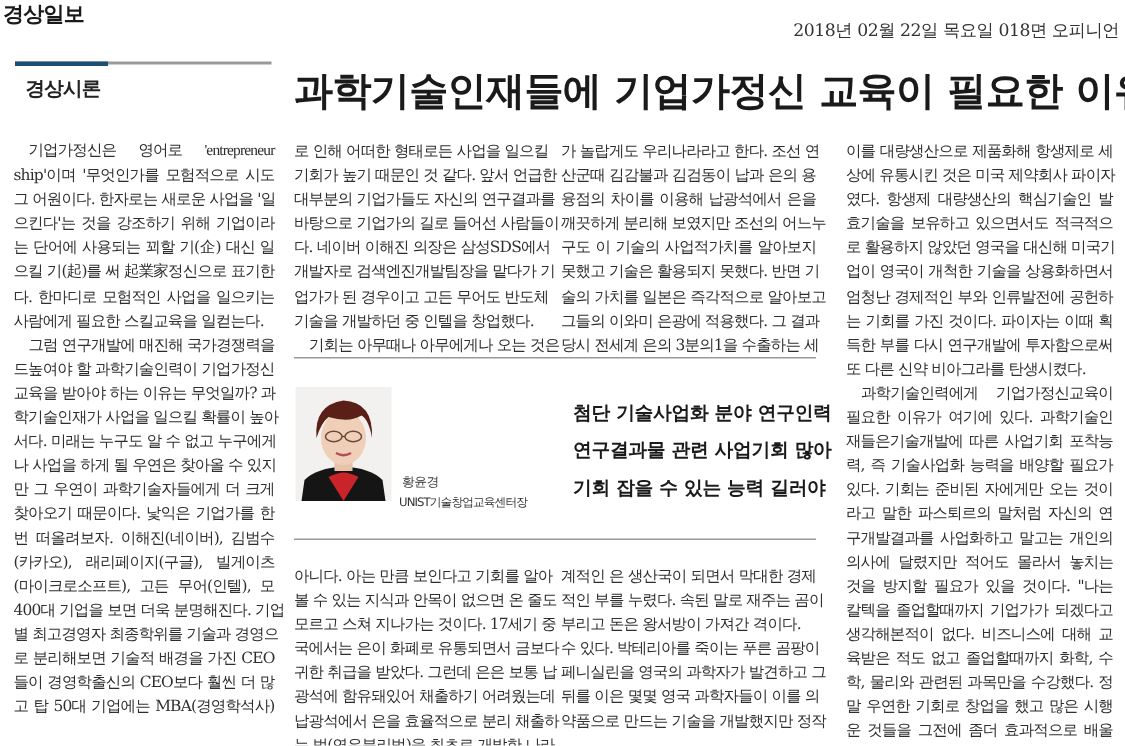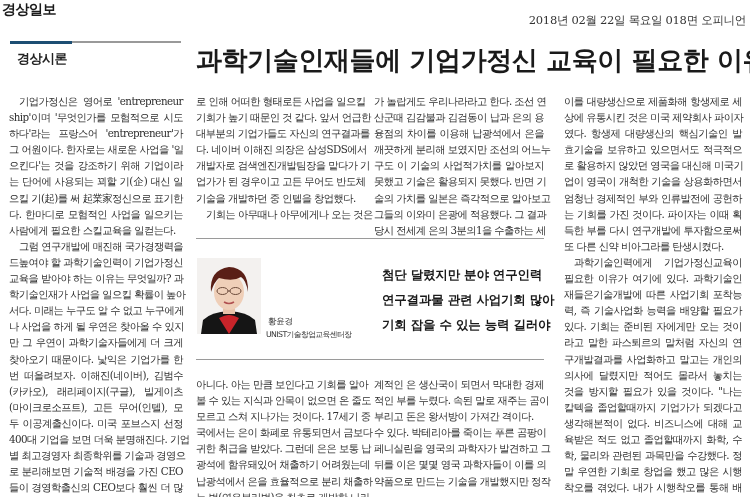--- a/index.html
+++ b/index.html
@@ -72,51 +72,50 @@
 <div class="dateline">2018년 02월 22일 목요일 018면 오피니언</div>
 
 <div class="section-rule">
   <div class="accent"></div>
 </div>
 <div class="section-label">경상시론</div>
 
 <h1 class="headline" style="margin:0;">과학기술인재들에 기업가정신 교육이 필요한 이유</h1>
 
 <div class="col" id="col1">
-    <span class="line" style="padding-left: 10px;">기업가정신은 영어로 'entrepreneur</span>
+    <span class="line" style="padding-left: 10px; font-family: Liberation Serif, serif;">기업가정신은 영어로 'entrepreneur</span>
     <span class="line">ship'이며 '무엇인가를 모험적으로 시도</span>
-    <span class="line">하다'라는 프랑스어 'entrepreneur'가</span>
     <span class="line">그 어원이다. 한자로는 새로운 사업을 '일</span>
     <span class="line">으킨다'는 것을 강조하기 위해 기업이라</span>
     <span class="line">는 단어에 사용되는 꾀할 기(企) 대신 일</span>
     <span class="line">으킬 기(起)를 써 起業家정신으로 표기한</span>
     <span class="line">다. 한마디로 모험적인 사업을 일으키는</span>
     <span class="line last">사람에게 필요한 스킬교육을 일컫는다.</span>
     <span class="line" style="padding-left: 10px;">그럼 연구개발에 매진해 국가경쟁력을</span>
     <span class="line">드높여야 할 과학기술인력이 기업가정신</span>
     <span class="line">교육을 받아야 하는 이유는 무엇일까? 과</span>
     <span class="line">학기술인재가 사업을 일으킬 확률이 높아</span>
     <span class="line">서다. 미래는 누구도 알 수 없고 누구에게</span>
     <span class="line">나 사업을 하게 될 우연은 찾아올 수 있지</span>
     <span class="line">만 그 우연이 과학기술자들에게 더 크게</span>
     <span class="line">찾아오기 때문이다. 낯익은 기업가를 한</span>
     <span class="line">번 떠올려보자. 이해진(네이버), 김범수</span>
     <span class="line">(카카오), 래리페이지(구글), 빌게이츠</span>
     <span class="line">(마이크로소프트), 고든 무어(인텔), 모</span>
-    <span class="line">두 이공계출신이다. 미국 포브스지 선정</span>
     <span class="line">400대 기업을 보면 더욱 분명해진다. 기업</span>
     <span class="line">별 최고경영자 최종학위를 기술과 경영으</span>
     <span class="line">로 분리해보면 기술적 배경을 가진 CEO</span>
     <span class="line">들이 경영학출신의 CEO보다 훨씬 더 많</span>
     <span class="line">고 탑 50대 기업에는 MBA(경영학석사)</span>
   </div>
 <div class="col" id="col2">
     <span class="line">로 인해 어떠한 형태로든 사업을 일으킬</span>
     <span class="line">기회가 높기 때문인 것 같다. 앞서 언급한</span>
     <span class="line">대부분의 기업가들도 자신의 연구결과를</span>
+    <span class="line">바탕으로 기업가의 길로 들어선 사람들이</span>
     <span class="line">다. 네이버 이해진 의장은 삼성SDS에서</span>
     <span class="line">개발자로 검색엔진개발팀장을 맡다가 기</span>
     <span class="line">업가가 된 경우이고 고든 무어도 반도체</span>
     <span class="line last">기술을 개발하던 중 인텔을 창업했다.</span>
     <span class="line" style="padding-left: 10px;">기회는 아무때나 아무에게나 오는 것은</span>
   </div>
 <div class="col" id="col3">
     <span class="line">가 놀랍게도 우리나라라고 한다. 조선 연</span>
     <span class="line">산군때 김감불과 김검동이 납과 은의 용</span>
     <span class="line">융점의 차이를 이용해 납광석에서 은을</span>
@@ -145,21 +144,20 @@
     <span class="line">있다. 기회는 준비된 자에게만 오는 것이</span>
     <span class="line">라고 말한 파스퇴르의 말처럼 자신의 연</span>
     <span class="line">구개발결과를 사업화하고 말고는 개인의</span>
     <span class="line">의사에 달렸지만 적어도 몰라서 놓치는</span>
     <span class="line">것을 방지할 필요가 있을 것이다. "나는</span>
     <span class="line">칼텍을 졸업할때까지 기업가가 되겠다고</span>
     <span class="line">생각해본적이 없다. 비즈니스에 대해 교</span>
     <span class="line">육받은 적도 없고 졸업할때까지 화학, 수</span>
     <span class="line">학, 물리와 관련된 과목만을 수강했다. 정</span>
     <span class="line">말 우연한 기회로 창업을 했고 많은 시행</span>
-    <span class="line">착오를 겪었다. 내가 시행착오를 통해 배</span>
     <span class="line">운 것들을 그전에 좀더 효과적으로 배울</span>
   </div>
 
 <div class="hrule" style="top:238px;"></div>
 
 <div class="photo">
   <svg width="64" height="76" viewBox="0 0 64 76">
     <rect width="64" height="76" fill="#f3f1ef"></rect>
     <path d="M4 76 L6 62 Q14 54 32 53 Q50 54 58 62 L60 76 Z" fill="#151515"></path>
     <path d="M22 60 L32 76 L42 60 Q36 57 32 57 Q28 57 22 60 Z" fill="#c8242a"></path>
@@ -169,21 +167,21 @@
     <ellipse cx="25.5" cy="33" rx="5.5" ry="3.5" fill="none" stroke="#6b4a3a" stroke-width="1"></ellipse>
     <ellipse cx="38.5" cy="33" rx="5.5" ry="3.5" fill="none" stroke="#6b4a3a" stroke-width="1"></ellipse>
     <line x1="31" y1="33" x2="33" y2="33" stroke="#6b4a3a" stroke-width="1"></line>
     <path d="M27 44 Q32 47 37 44" stroke="#b05050" stroke-width="1.5" fill="none"></path>
   </svg>
 </div>
 <div class="byline-name">황윤경</div>
 <div class="byline-title">UNIST기술창업교육센터장</div>
 
 <div class="subheads">
-  <div>첨단 달렸지만 분야 연구인력</div>
+  <div>첨단 기술사업화 분야 연구인력</div>
   <div>연구결과물 관련 사업기회 많아</div>
   <div>기회 잡을 수 있는 능력 길러야</div>
 </div>
 
 <div class="hrule" style="top:359px;"></div>
 
 <div class="col" id="col2b">
     <span class="line">아니다. 아는 만큼 보인다고 기회를 알아</span>
     <span class="line">볼 수 있는 지식과 안목이 없으면 온 줄도</span>
     <span class="line">모르고 스쳐 지나가는 것이다. 17세기 중</span>

